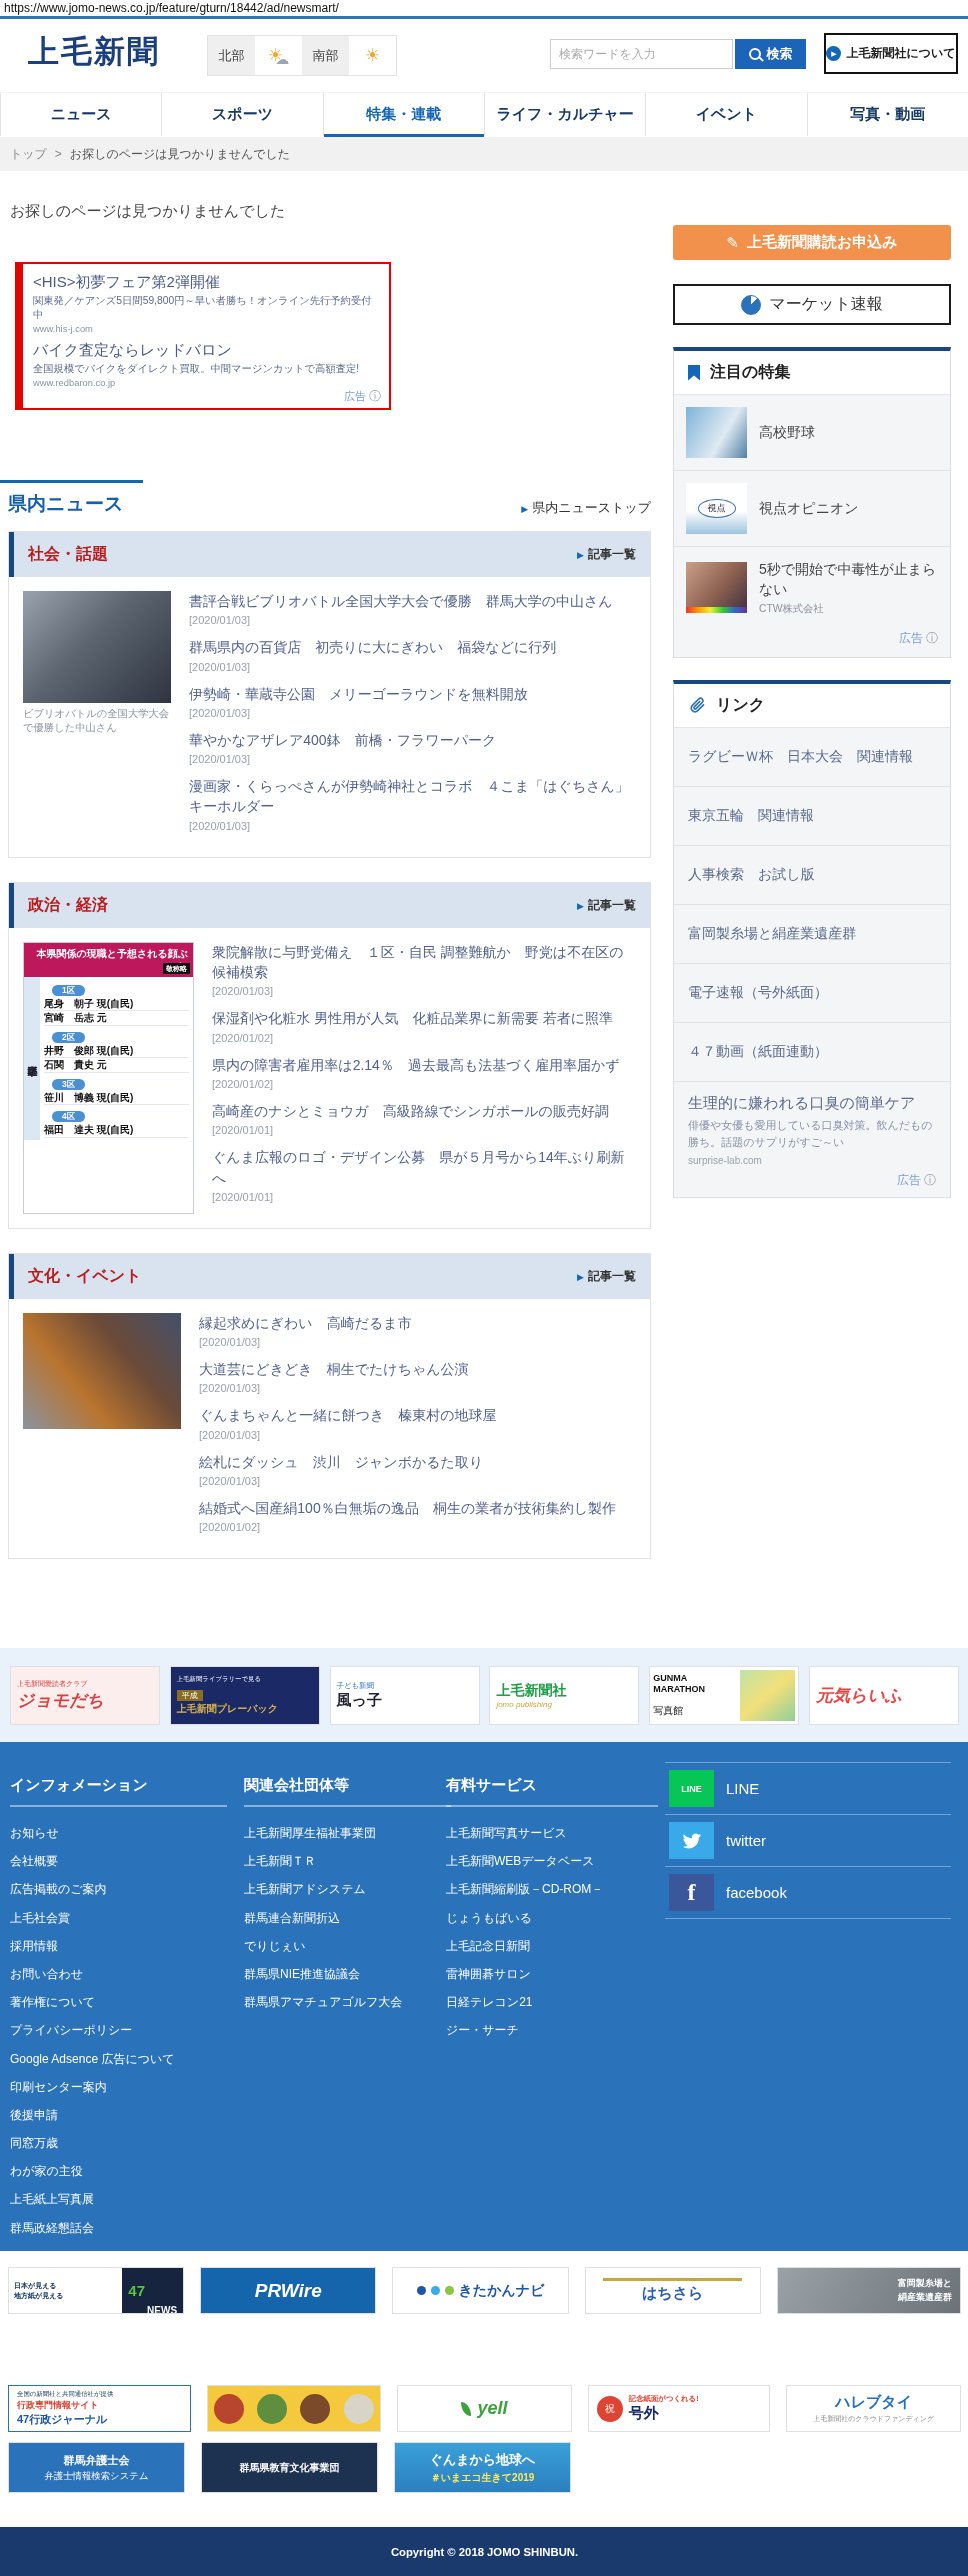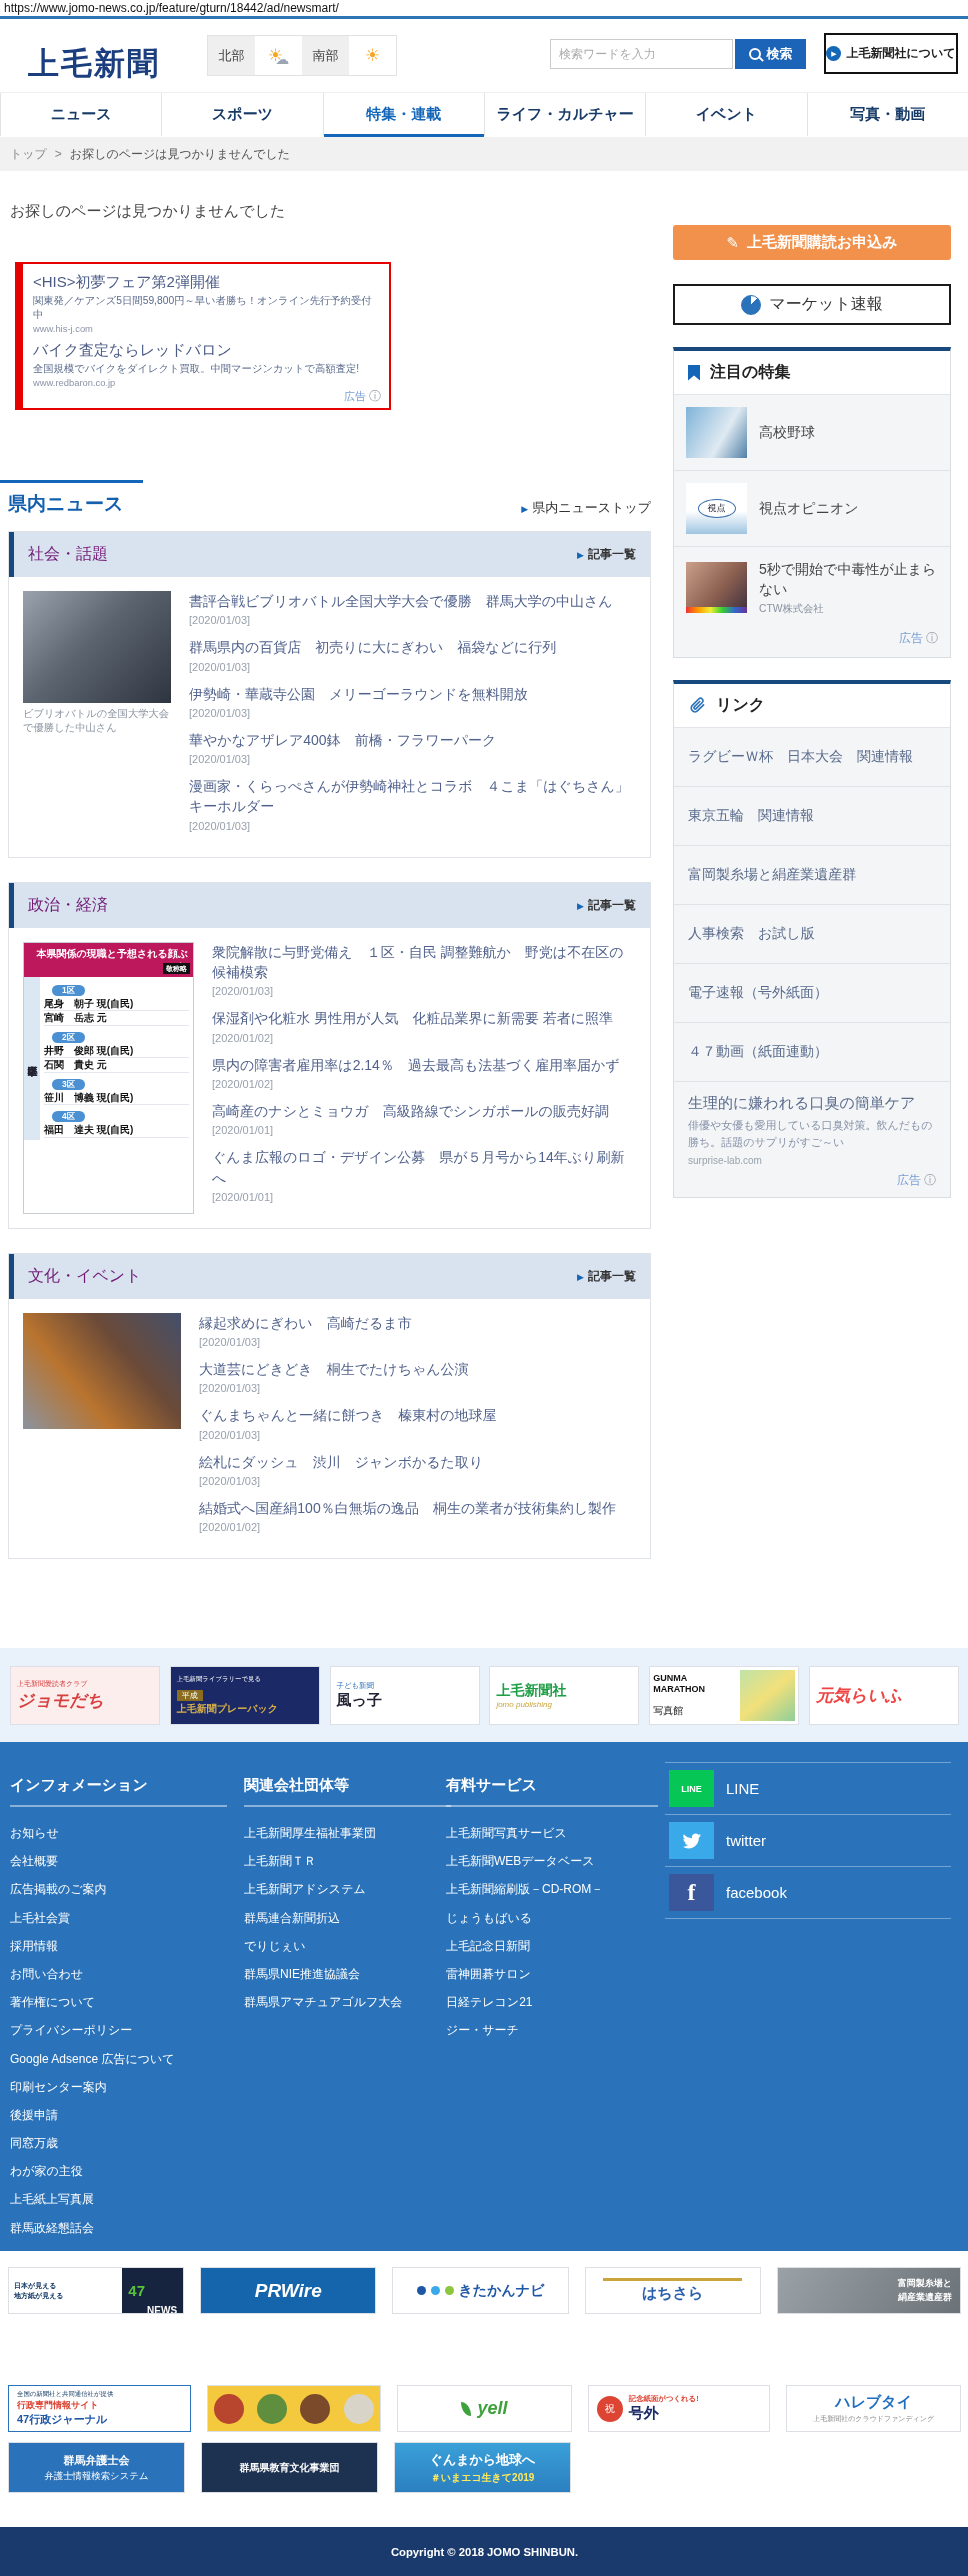--- a/index.html
+++ b/index.html
@@ -6,21 +6,21 @@
   body{width:969px;height:2576px;position:relative;background:#fff;
        font-family:"Liberation Sans","DejaVu Sans",sans-serif;color:#222;}
   .abs{position:absolute;}
 
   
   .url{top:1px;left:4px;font-size:12px;color:#111;}
   .rule{top:16px;left:0;width:969px;height:3px;background:#2e75b5;}
 
   
   .hdr{top:19px;left:0;width:969px;height:73px;background:#fff;}
-  .logo{position:absolute;left:28px;top:24px;font-size:31px;font-weight:bold;color:#1b3f7e;letter-spacing:2px;}
+  .logo{position:absolute;left:28px;top:12px;font-size:31px;font-weight:bold;color:#1b3f7e;letter-spacing:2px;}
   .weather{position:absolute;left:207px;top:16px;height:39px;display:flex;border:1px solid #e2e2e2;}
   .wcell{width:47px;height:39px;display:flex;align-items:center;justify-content:center;font-size:13px;color:#444;}
   .wlab{background:#efefef;}
   .wic{background:#fff;}
   .wsun{color:#f5a623;font-size:17px;}
   .wcloud{color:#9aa6b2;font-size:14px;margin-left:-8px;margin-top:6px;}
   .srch{position:absolute;left:550px;top:20px;width:183px;height:30px;border:1px solid #ccc;background:#fff;
         font-size:12px;color:#333;padding:0 8px;box-sizing:border-box;}
   .srch::placeholder{color:#aaa;}
   .sbtn{position:absolute;left:735px;top:20px;width:71px;height:30px;background:#1c64b8;color:#fff;border:none;
@@ -59,21 +59,21 @@
   
   .main{top:480px;left:8px;width:643px;}
   .tick{width:143px;height:3px;background:#1466b8;margin-left:-8px;}
   .kennai-row{display:flex;justify-content:space-between;align-items:flex-end;margin:8px 0 14px 0;}
   .kennai-title{font-size:19px;font-weight:bold;color:#1460ad;}
   .toplink{font-size:13px;color:#333;cursor:pointer;}
   .arrow{color:#1466b8;font-size:9px;margin-right:4px;}
   .sec{border:1px solid #dfe3e8;margin-bottom:24px;background:#fff;}
   .sec-h{height:45px;background:#d9e2ef;border-left:5px solid #17497e;display:flex;align-items:center;
          justify-content:space-between;padding:0 14px;}
-  .sec-title{font-size:16px;font-weight:normal;color:#701a75;}
+  .sec-title{font-size:16px;font-weight:bold;color:#b91c1c;}
   .more{font-size:12px;font-weight:bold;color:#333;cursor:pointer;}
   .sec-b{padding:14px;display:flex;gap:18px;}
   .media{flex:0 0 auto;}
   .ph1{width:148px;height:112px;background:linear-gradient(135deg,#9aa3ad 0%,#5b646f 45%,#2f3540 100%);}
   .cap{width:148px;font-size:10.3px;color:#8a93a0;line-height:1.4;margin-top:4px;}
   .ph3{width:158px;height:116px;background:linear-gradient(50deg,#8a93a0 0%,#b9742f 35%,#6b4a38 65%,#44506b 100%);}
   .arts{flex:1;min-width:0;}
   .art{margin-bottom:11px;cursor:pointer;}
   .art-t{font-size:14px;color:#51628c;line-height:1.45;}
   .art-d{font-size:11px;color:#98a0ad;margin-top:3px;}
@@ -442,22 +442,22 @@
 
   <div class="panel">
     <div class="panel-h">
       <svg width="18" height="18" viewBox="0 0 24 24">
           <path d="M21.4 11.1l-8.5 8.5a5 5 0 01-7.1-7.1l8.5-8.5a3.3 3.3 0 014.7 4.7l-8.2 8.2a1.7 1.7 0 01-2.4-2.4l7.8-7.8" fill="none" stroke="#2a72b9" stroke-width="2.2"></path>
         </svg>
       <span>リンク</span>
     </div>
     <div class="link-item">ラグビーＷ杯　日本大会　関連情報</div>
     <div class="link-item">東京五輪　関連情報</div>
+    <div class="link-item">人事検索　お試し版</div>
     <div class="link-item">富岡製糸場と絹産業遺産群</div>
-    <div class="link-item">人事検索　お試し版</div>
     <div class="link-item">電子速報（号外紙面）</div>
     <div class="link-item">４７動画（紙面連動）</div>
     <div class="link-ad">
       <div class="lad-t">生理的に嫌われる口臭の簡単ケア</div>
       <div class="lad-d">俳優や女優も愛用している口臭対策。飲んだもの勝ち。話題のサプリがすご～い</div>
       <div class="lad-u">surprise-lab.com</div>
       <div class="lad-foot">
           <span>広告</span>
           <span class="adinfo">ⓘ</span>
         </div>

